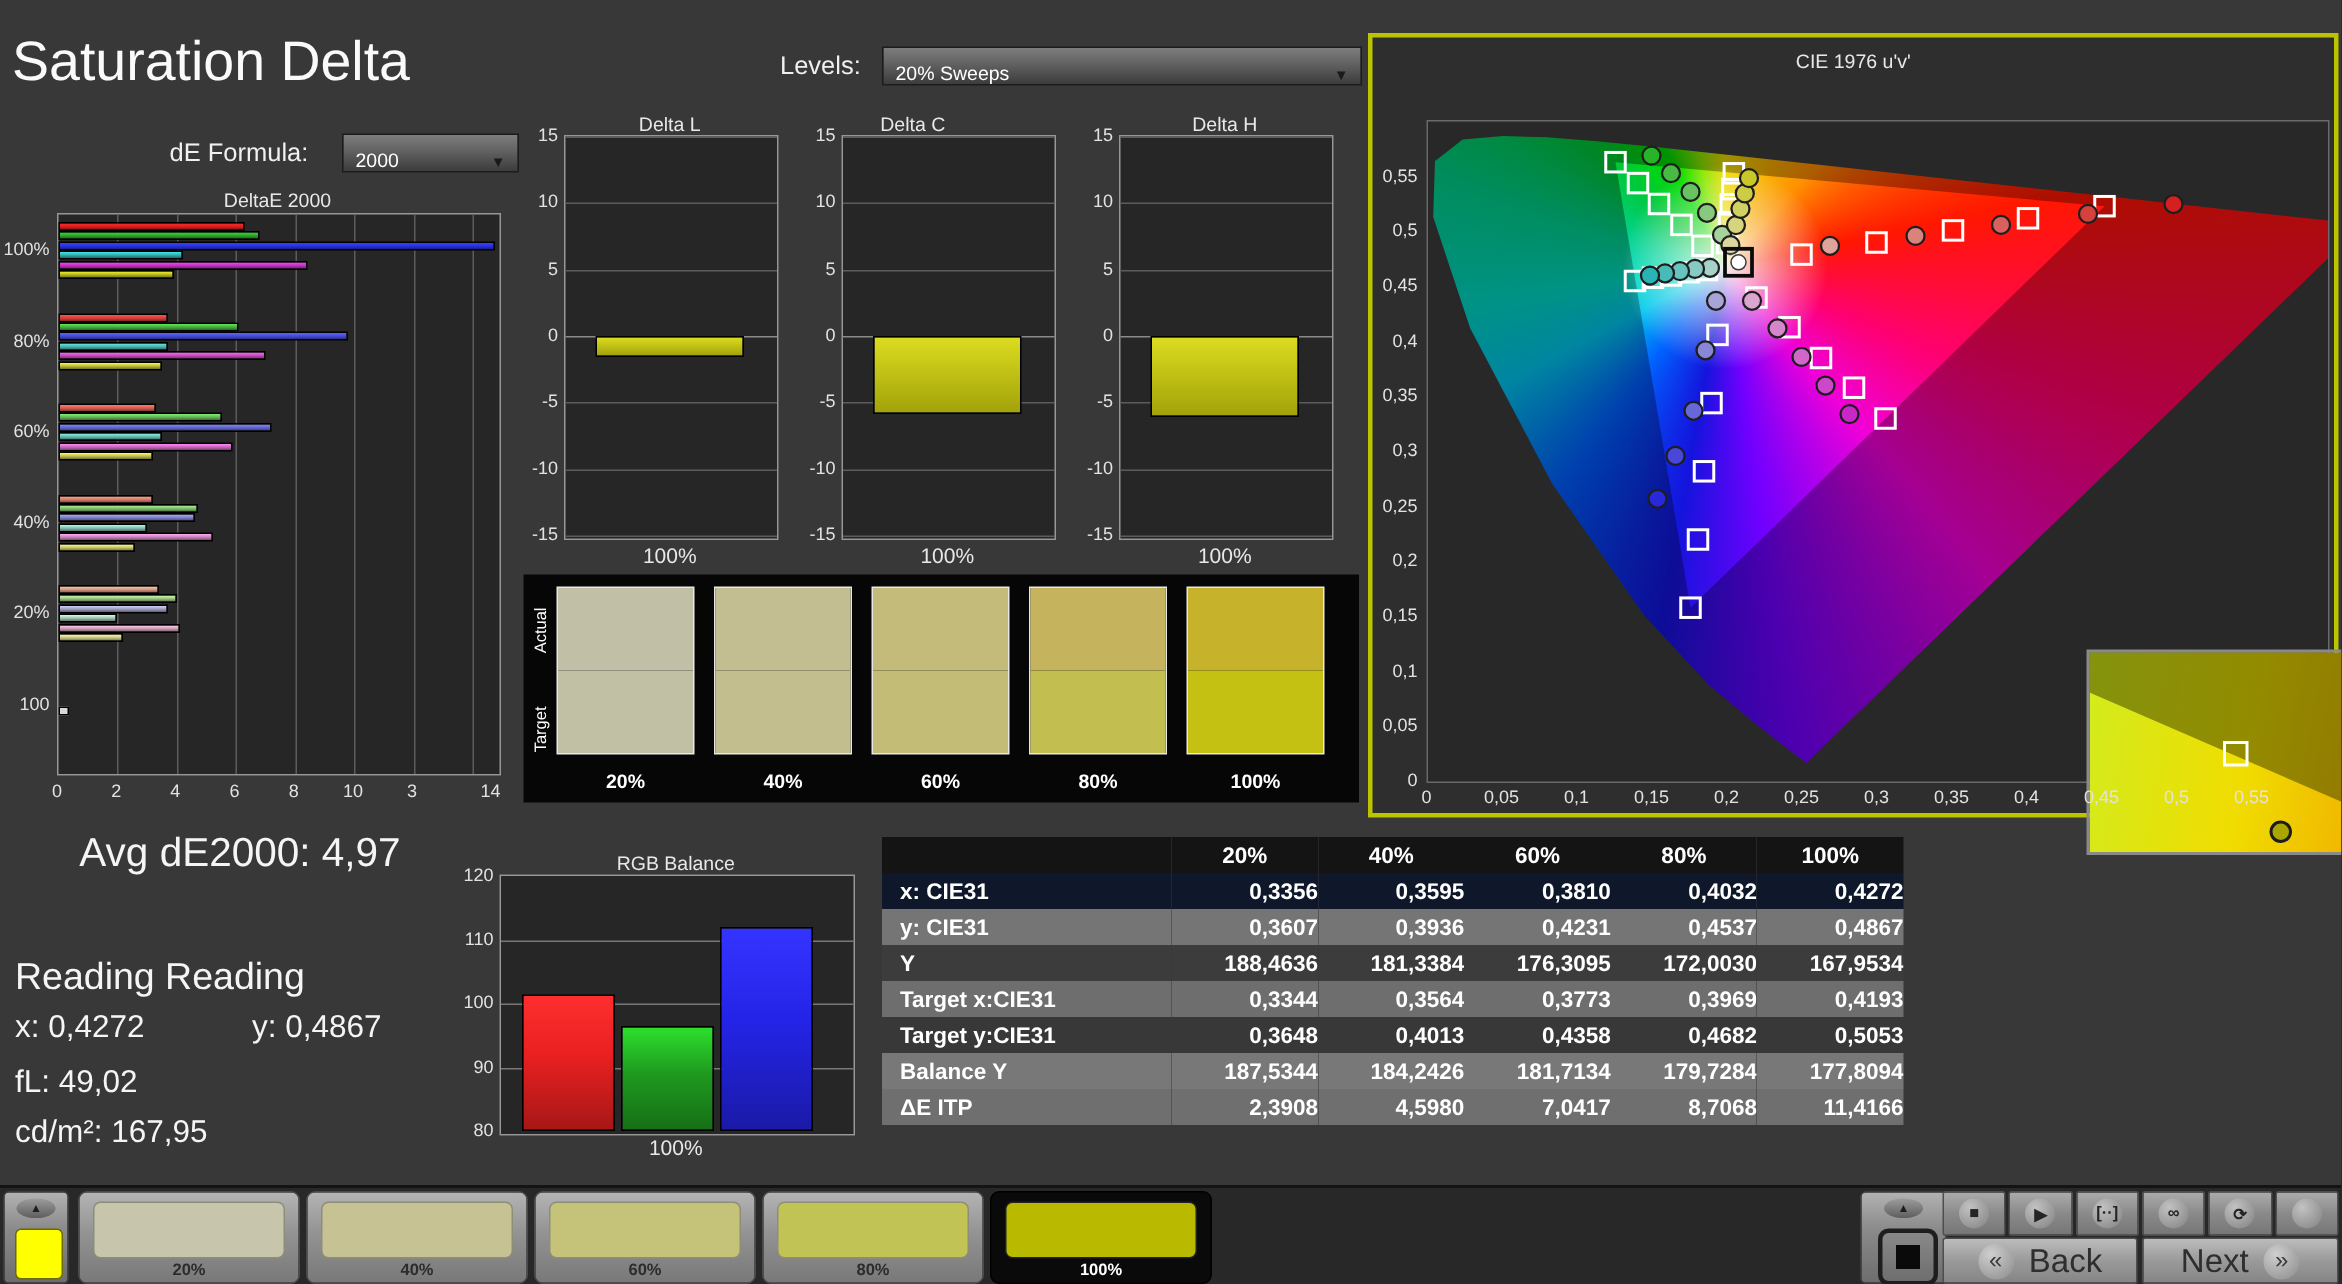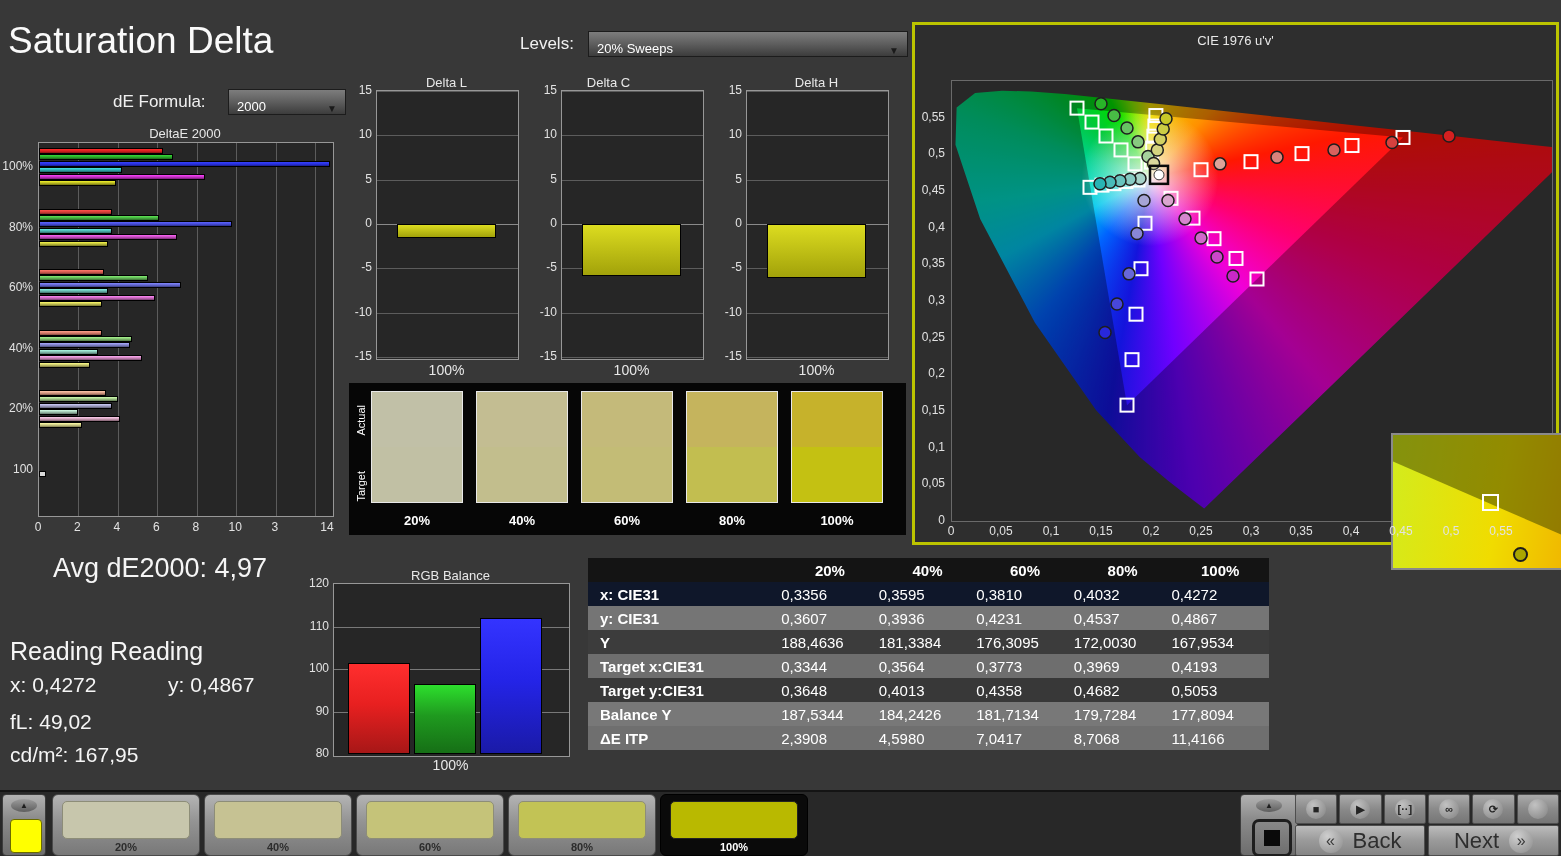--- a/index.html
+++ b/index.html
@@ -49,21 +49,21 @@
   
   .stat-big{font-size:27px;color:#f5f5f5;}
   .cr-title{font-size:25px;color:#f5f5f5;}
   .cr-line{font-size:21px;color:#f5f5f5;}
   
   .mtable{left:588px;top:558px;width:681px;border-collapse:collapse;position:absolute;
           font-size:15px;color:#fff;table-layout:fixed;}
   .mtable td,.mtable th{height:24px;padding:0;overflow:hidden;white-space:nowrap;}
   .mtable th{background:#141414;font-weight:bold;text-align:center;}
   .mtable td.rowlabel{font-weight:bold;text-align:left;padding-left:12px;}
-  .mtable td.val{text-align:left;font-weight:400;}
+  .mtable td.val{text-align:right;font-weight:700;}
   
   .bottom-bar{left:0;top:790px;width:1561px;height:66px;background:#282828;border-top:2px solid #141414;box-sizing:border-box;}
   .corner-tile{position:absolute;width:44px;height:62px;top:2px;border-radius:4px;
       background:linear-gradient(#b2b2b2,#8b8b8b 40%,#6d6d6d);border:1px solid #3c3c3c;box-sizing:border-box;}
   .oval-btn{position:absolute;left:50%;transform:translateX(-50%);top:4px;width:26px;height:13px;border-radius:50%;
       background:linear-gradient(#9c9c9c,#5e5e5e);display:flex;align-items:center;justify-content:center;cursor:pointer;}
   .oval-btn span{font-size:8px;color:#1e1e1e;line-height:1;}
   .cur-patch{position:absolute;left:7px;top:24px;width:30px;height:32px;border-radius:4px;border:1px solid #6a6a00;}
   .patch-btn{position:absolute;top:2px;width:148px;height:62px;border-radius:6px;cursor:pointer;
       background:linear-gradient(#b4b4b4,#939393 45%,#787878);border:1px solid #4a4a4a;box-sizing:border-box;}

